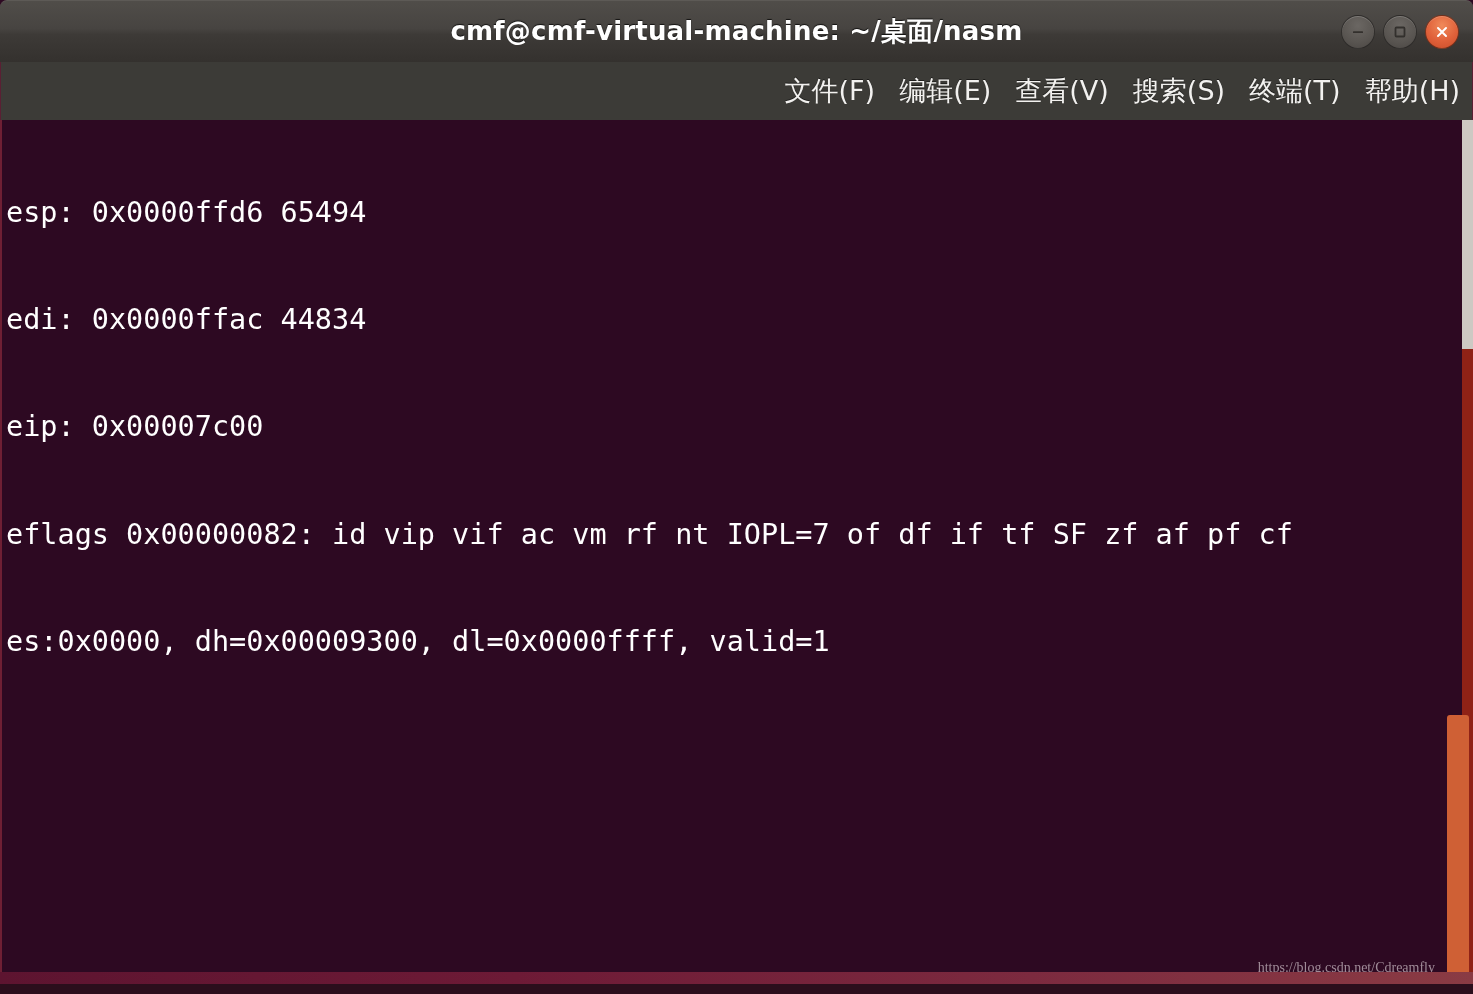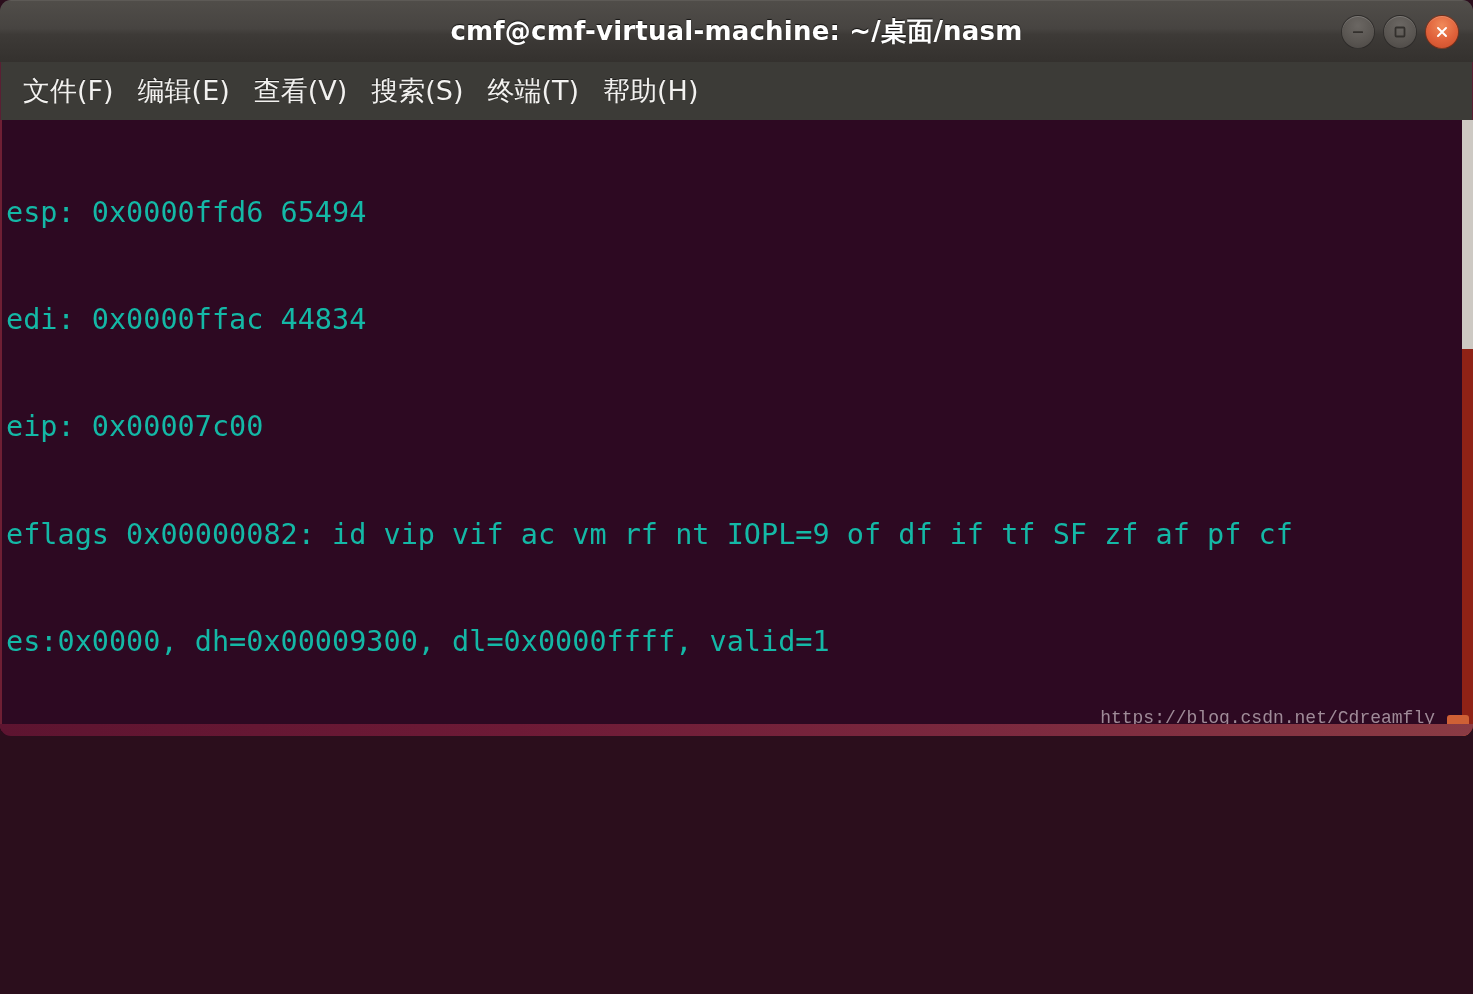--- a/index.html
+++ b/index.html
@@ -10,25 +10,24 @@
   body {
     width: 1473px;
     height: 994px;
     overflow: hidden;
     font-family: "DejaVu Sans Mono", monospace;
   }
 
   #window {
     position: relative;
     width: 1473px;
-    height: 736px;
+    height: 984px;
     box-sizing: border-box;
     background: #2d0922;
     overflow: hidden;
-    border-radius: 11px;
   }
 
   
   #titlebar {
     position: relative;
     height: 62px;
     background: linear-gradient(to bottom, #504d49 0%, #474441 45%, #3d3a37 55%, #34312e 100%);
     border-top-left-radius: 7px;
     border-top-right-radius: 7px;
     border-top: 1px solid #5d5a56;
@@ -77,20 +76,21 @@
   
   #menubar {
     height: 58px;
     background: #3c3b37;
     display: flex;
     align-items: center;
     padding-left: 10px;
     box-sizing: border-box;
     border-left: 1px solid #5a1f33;
     border-right: 1px solid #5a1f33;
+    justify-content: flex-end;
   }
   .menu-item {
     font-family: "DejaVu Sans", "Liberation Sans", sans-serif;
     font-size: 27px;
     color: #f2f1ef;
     padding: 2px 12px;
     white-space: nowrap;
     cursor: default;
     text-shadow: 0 -1px 0 rgba(0,0,0,0.5);
   }
@@ -106,21 +106,21 @@
     overflow: hidden;
   }
   #terminal {
     position: absolute;
     left: 0;
     top: 0;
     right: 33px;
     bottom: 0;
     padding: 3px 0 0 4px;
     box-sizing: border-box;
-    color: #14b8a6;
+    color: #ffffff;
     font-family: "DejaVu Sans Mono", monospace;
     font-size: 28.5px;
     line-height: 35.8px;
     white-space: pre;
     overflow: hidden;
     letter-spacing: 0px;
   }
   .tline {
     height: 35.8px;
     white-space: pre;
@@ -153,22 +153,22 @@
     bottom: 0;
     background: #cf6035;
     border-radius: 3px 3px 0 0;
   }
 
   
   #watermark {
     position: absolute;
     right: 38px;
     bottom: 8px;
-    font-family: Liberation Mono, monospace;
-    font-size: 18px;
+    font-family: Liberation Serif, serif;
+    font-size: 14px;
     color: #b9a8b2;
     opacity: 0.82;
     white-space: nowrap;
     pointer-events: none;
     margin-top: 11px;
   }
 
   
   #bottom-edge {
     position: absolute;
@@ -212,21 +212,21 @@
     <div class="menu-item">搜索(S)</div>
     <div class="menu-item">终端(T)</div>
     <div class="menu-item">帮助(H)</div>
   </div>
 
   <div id="terminal-wrap">
     <div id="terminal">
       <div class="tline">esp: 0x0000ffd6 65494</div>
       <div class="tline">edi: 0x0000ffac 44834</div>
       <div class="tline">eip: 0x00007c00</div>
-      <div class="tline">eflags 0x00000082: id vip vif ac vm rf nt IOPL=9 of df if tf SF zf af pf cf</div>
+      <div class="tline">eflags 0x00000082: id vip vif ac vm rf nt IOPL=7 of df if tf SF zf af pf cf</div>
       <div class="tline">es:0x0000, dh=0x00009300, dl=0x0000ffff, valid=1</div>
       
       
       
       
       
       
       
       
       

